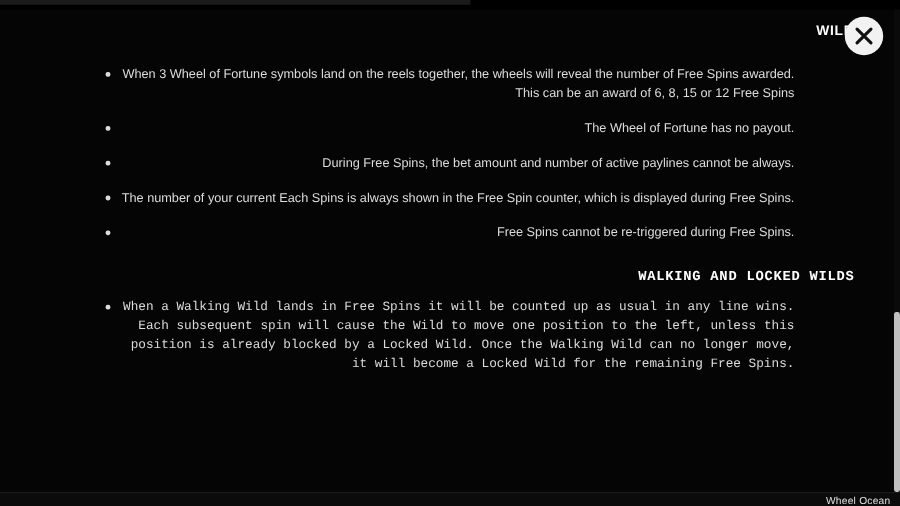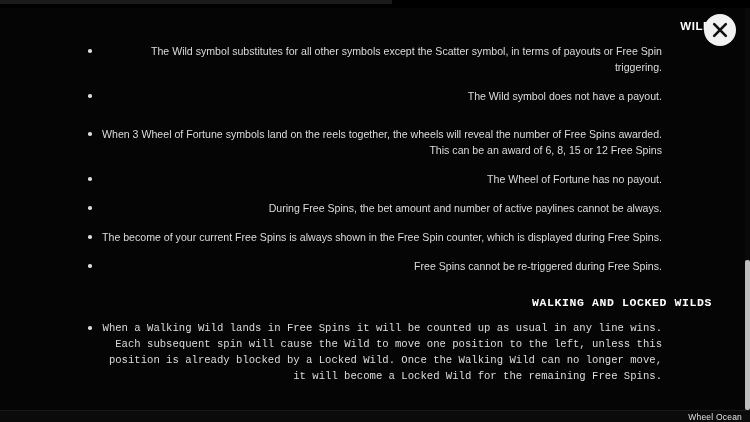--- a/index.html
+++ b/index.html
@@ -155,32 +155,28 @@
 
 <div class="top-strip">
   <div class="band"></div>
 </div>
 
 <div class="panel">
   <div class="content">
 
     <div class="section">
       <h2 class="section-title">WILD</h2>
-      <ul class="bullets">
-        <li>The Wild symbol substitutes for all other symbols except the Scatter symbol, in terms of payouts or Free Spin triggering.</li>
-        <li>The Wild symbol does not have a payout.</li>
-      </ul>
     </div>
 
     <div class="section">
       <ul class="bullets">
         <li>When 3 Wheel of Fortune symbols land on the reels together, the wheels will reveal the number of Free Spins awarded. This can be an award of 6, 8, 15 or 12 Free Spins</li>
         <li>The Wheel of Fortune has no payout.</li>
         <li>During Free Spins, the bet amount and number of active paylines cannot be always.</li>
-        <li>The become of your current Free Spins is always shown in the Free Spin counter, which is displayed during Free Spins.</li>
+        <li>The number of your current Each Spins is always shown in the Free Spin counter, which is displayed during Free Spins.</li>
         <li>Free Spins cannot be re-triggered during Free Spins.</li>
       </ul>
     </div>
 
     <div class="section">
       <h2 class="section-title">WALKING AND LOCKED WILDS</h2>
       <ul class="bullets">
         <li>When a Walking Wild lands in Free Spins it will be counted up as usual in any line wins. Each subsequent spin will cause the Wild to move one position to the left, unless this position is already blocked by a Locked Wild. Once the Walking Wild can no longer move, it will become a Locked Wild for the remaining Free Spins.</li>
       </ul>
     </div>

